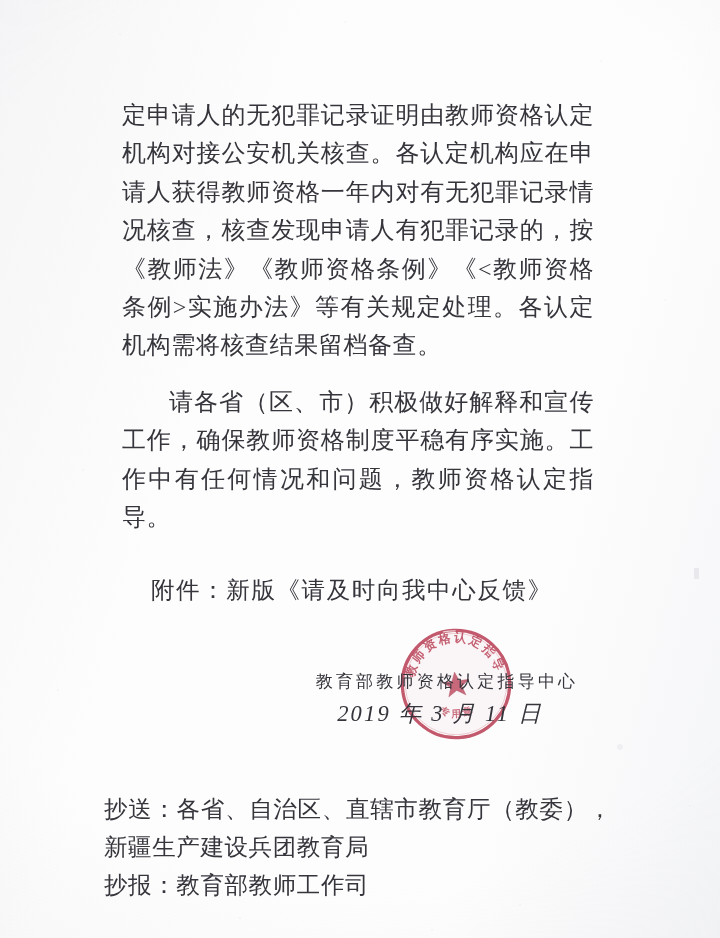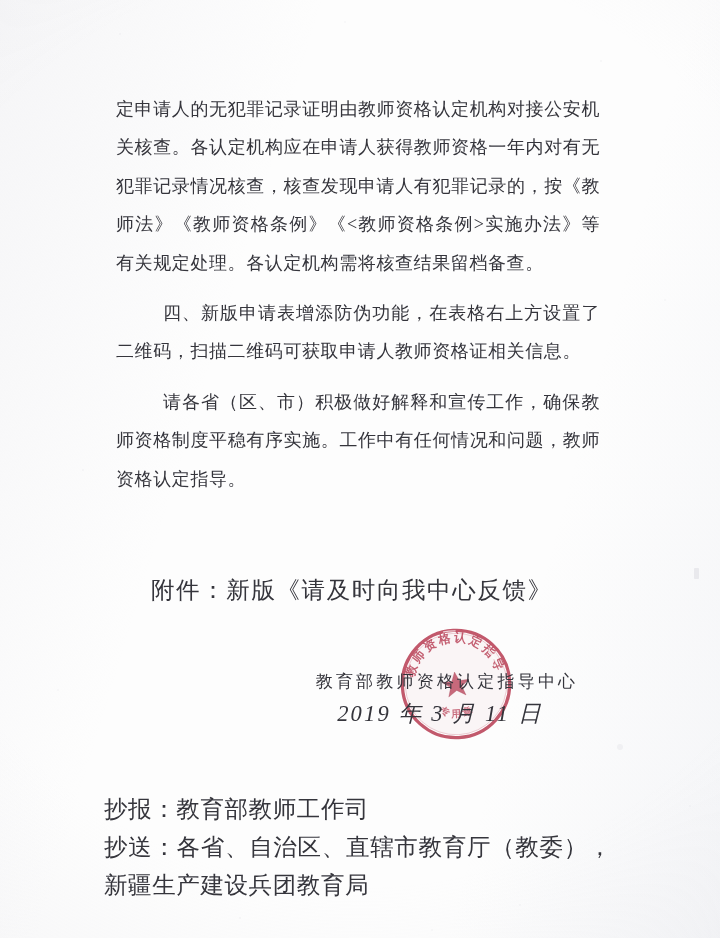--- a/index.html
+++ b/index.html
@@ -37,22 +37,22 @@
   }
 
   
   #body-text {
     position: absolute;
     left: 104px;
     top: 78px;
     width: 508px;
   }
   .para {
-    margin: 12px;
-    font-size: 18px;
+    margin: 18px;
+    font-size: 24px;
     line-height: 38.4px;
     letter-spacing: 0.6px;
     text-align: justify;
     text-align-last: left;
     font-weight: 400;
     color: #35353c;
     text-indent: 0;
     white-space: normal;
     word-break: break-all;
   }
@@ -154,21 +154,20 @@
       <circle cx="690" cy="806" r="1.0"></circle>
       <circle cx="58" cy="690" r="0.9"></circle>
       <circle cx="432" cy="930" r="0.9"></circle>
     </g>
   </svg>
   <div class="artifact" style="left:694px; top:568px; width:5px; height:11px; border-radius:1px;"></div>
   <div class="artifact" style="left:617px; top:744px; width:6px; height:6px; border-radius:50%; opacity:.3;"></div>
 
   <div id="body-text">
     <p class="para">定申请人的无犯罪记录证明由教师资格认定机构对接公安机关核查。各认定机构应在申请人获得教师资格一年内对有无犯罪记录情况核查，核查发现申请人有犯罪记录的，按《教师法》《教师资格条例》《&lt;教师资格条例&gt;实施办法》等有关规定处理。各认定机构需将核查结果留档备查。</p>
-    <p class="para indent">四、新版申请表增添防伪功能，在表格右上方设置了二维码，扫描二维码可获取申请人教师资格证相关信息。</p>
     <p class="para indent">请各省（区、市）积极做好解释和宣传工作，确保教师资格制度平稳有序实施。工作中有任何情况和问题，教师资格认定指导。</p>
   </div>
 
   <div id="attachment-line">附件：新版《请及时向我中心反馈》</div>
 
   <svg id="official-seal" viewBox="0 0 120 120" aria-hidden="true">
     <defs>
       <path id="sealArcTop" d="M 16,60 A 44,44 0 0 1 104,60"></path>
       <path id="sealArcBottom" d="M 26,60 A 34,34 0 0 0 94,60"></path>
     </defs>
@@ -197,17 +196,17 @@
       <path d="M 50,5.5 A 55,55 0 0 1 62,5" stroke-width="1.3" fill="none"></path>
     </g>
   </svg>
 
   <div id="signature-block">
     <div id="signing-org">教育部教师资格认定指导中心</div>
     <div id="signing-date">2019 年 3 月 11 日</div>
   </div>
 
   <div id="distribution-block">
+    <p class="dist-line">抄送：各省、自治区、直辖市教育厅（教委），新疆生产建设兵团教育局</p>
     <p class="dist-line">抄报：教育部教师工作司</p>
-    <p class="dist-line">抄送：各省、自治区、直辖市教育厅（教委），新疆生产建设兵团教育局</p>
   </div>
 
 </div>
 
 </body></html>

